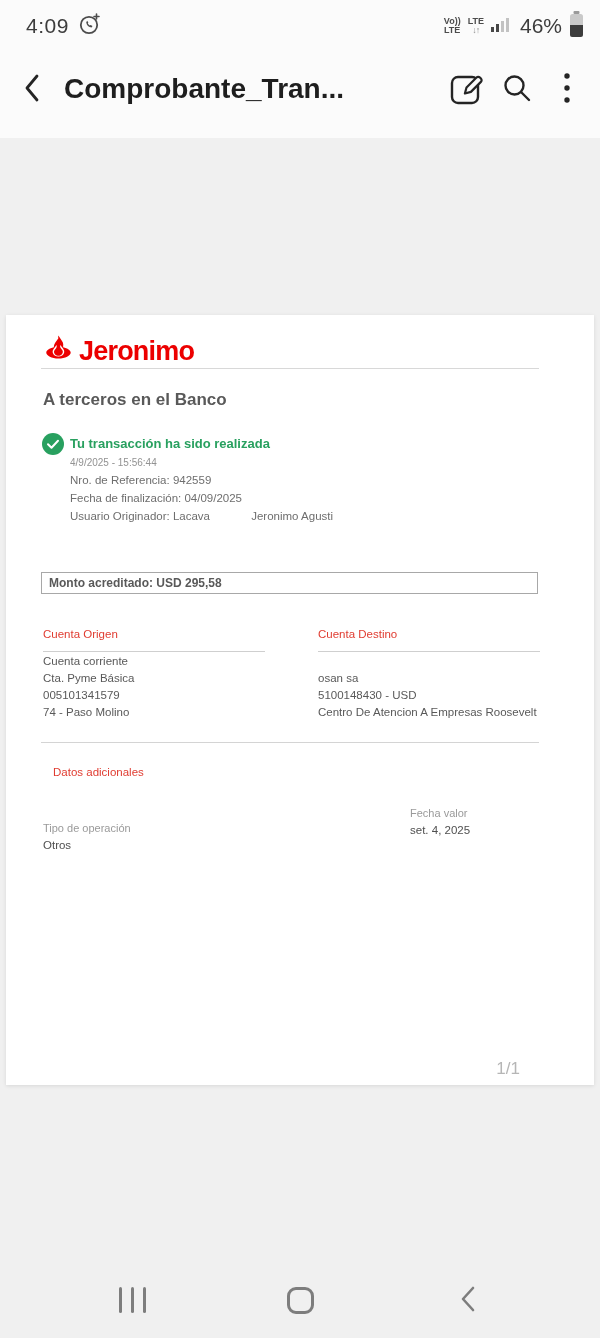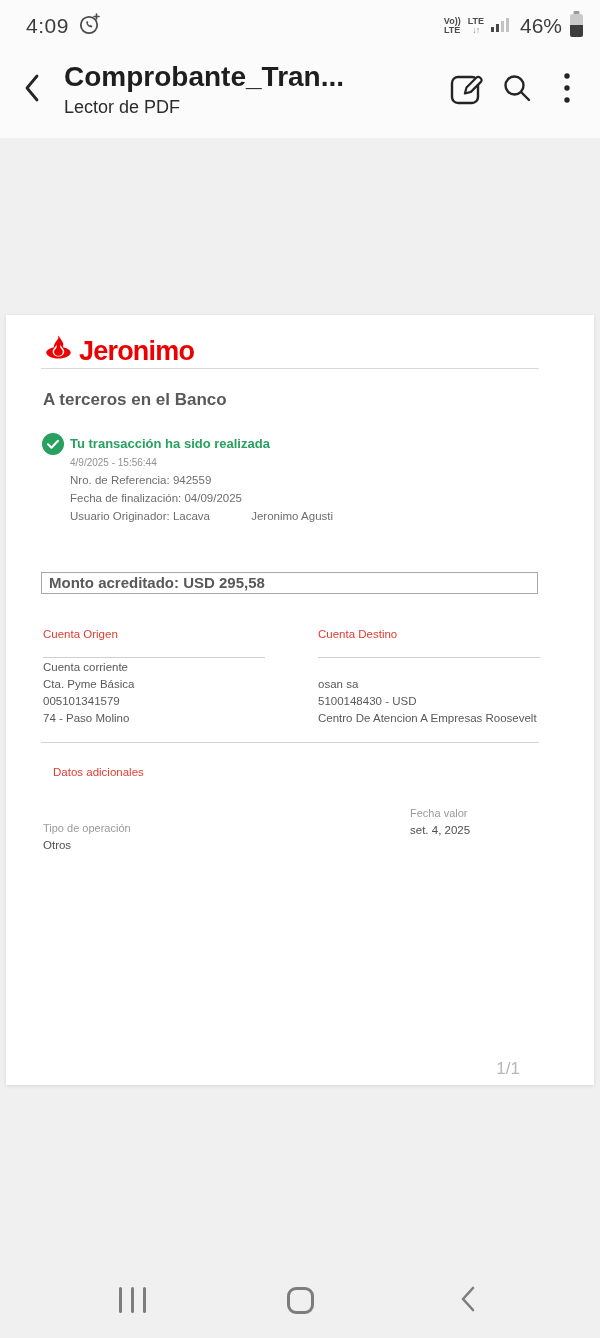--- a/index.html
+++ b/index.html
@@ -41,26 +41,26 @@
 
   .status-block { position:absolute; top:118px; left:0; display:flex; }
   .status-texts { margin-left:6px; }
   .status-msg { font-size:13px; font-weight:700; color:#28a05f; padding-top:3px; }
   .status-dt { margin-top:6px; font-size:10px; color:#929292; }
   .status-line { margin-top:6px; font-size:11.5px; color:#6e6e6e; }
   .orig-name { display:inline-block; margin-left:38px; }
 
   .amount-box { position:absolute; top:257px; left:-1px; width:497px; height:22px;
     border:1px solid #a8a8a8; line-height:20px; padding-left:7px;
-    font-size:15px; font-weight:700; color:#595959; }
+    font-size:12px; font-weight:700; color:#595959; }
 
   .col { position:absolute; top:313px; width:222px; }
   .col-origin { left:1px; }
   .col-dest { left:276px; }
-  .col-title { color:#e03c31; font-size:11.5px; padding-bottom:17px; border-bottom:1px solid #cfcfcf; }
+  .col-title { color:#e03c31; font-size:11.5px; padding-bottom:11px; border-bottom:1px solid #cfcfcf; }
   .col-line { height:17px; font-size:11.5px; color:#595959; display:flex; align-items:center; }
   .col-lines { }
   .col-spacer { height:17px; }
 
   .section-divider { position:absolute; top:427px; left:-1px; width:498px; border-top:1px solid #d4d4d4; }
   .datos-title { position:absolute; top:451px; left:11px; color:#e03c31; font-size:11.5px; }
   .fecha-block { position:absolute; top:492px; left:368px; }
   .mini-label { font-size:11px; color:#9a9a9a; }
   .mini-value { margin-top:5px; font-size:11.5px; color:#4f4f4f; }
   .tipo-block { position:absolute; top:507px; left:1px; }
@@ -121,21 +121,20 @@
   <div class="appbar">
     <button class="iconbtn backbtn">
       <span>
         <svg width="22" height="32" viewBox="0 0 22 32" fill="none">
           <path d="M16 4 L6 16 L16 28" stroke="#242424" stroke-width="2.8" stroke-linecap="round" stroke-linejoin="round"></path>
         </svg>
       </span>
     </button>
     <div class="titles">
       <div class="apptitle">Comprobante_Tran...</div>
-      <div class="appsub">Lector de PDF</div>
     </div>
     <div class="actions">
       <button class="iconbtn">
         <span>
           <svg width="40" height="40" viewBox="0 0 40 40" fill="none">
             <rect x="5" y="9" width="26" height="26" rx="6" stroke="#242424" stroke-width="2.4"></rect>
             <path d="M19.5 19.5 L29.5 9.5 a2.4 2.4 0 0 1 3.4 0 l1 1 a2.4 2.4 0 0 1 0 3.4 L23.9 23.9 l-6 1.6 z" fill="#fbfbfb" stroke="#242424" stroke-width="2.2" stroke-linejoin="round"></path>
           </svg>
         </span>
       </button>

